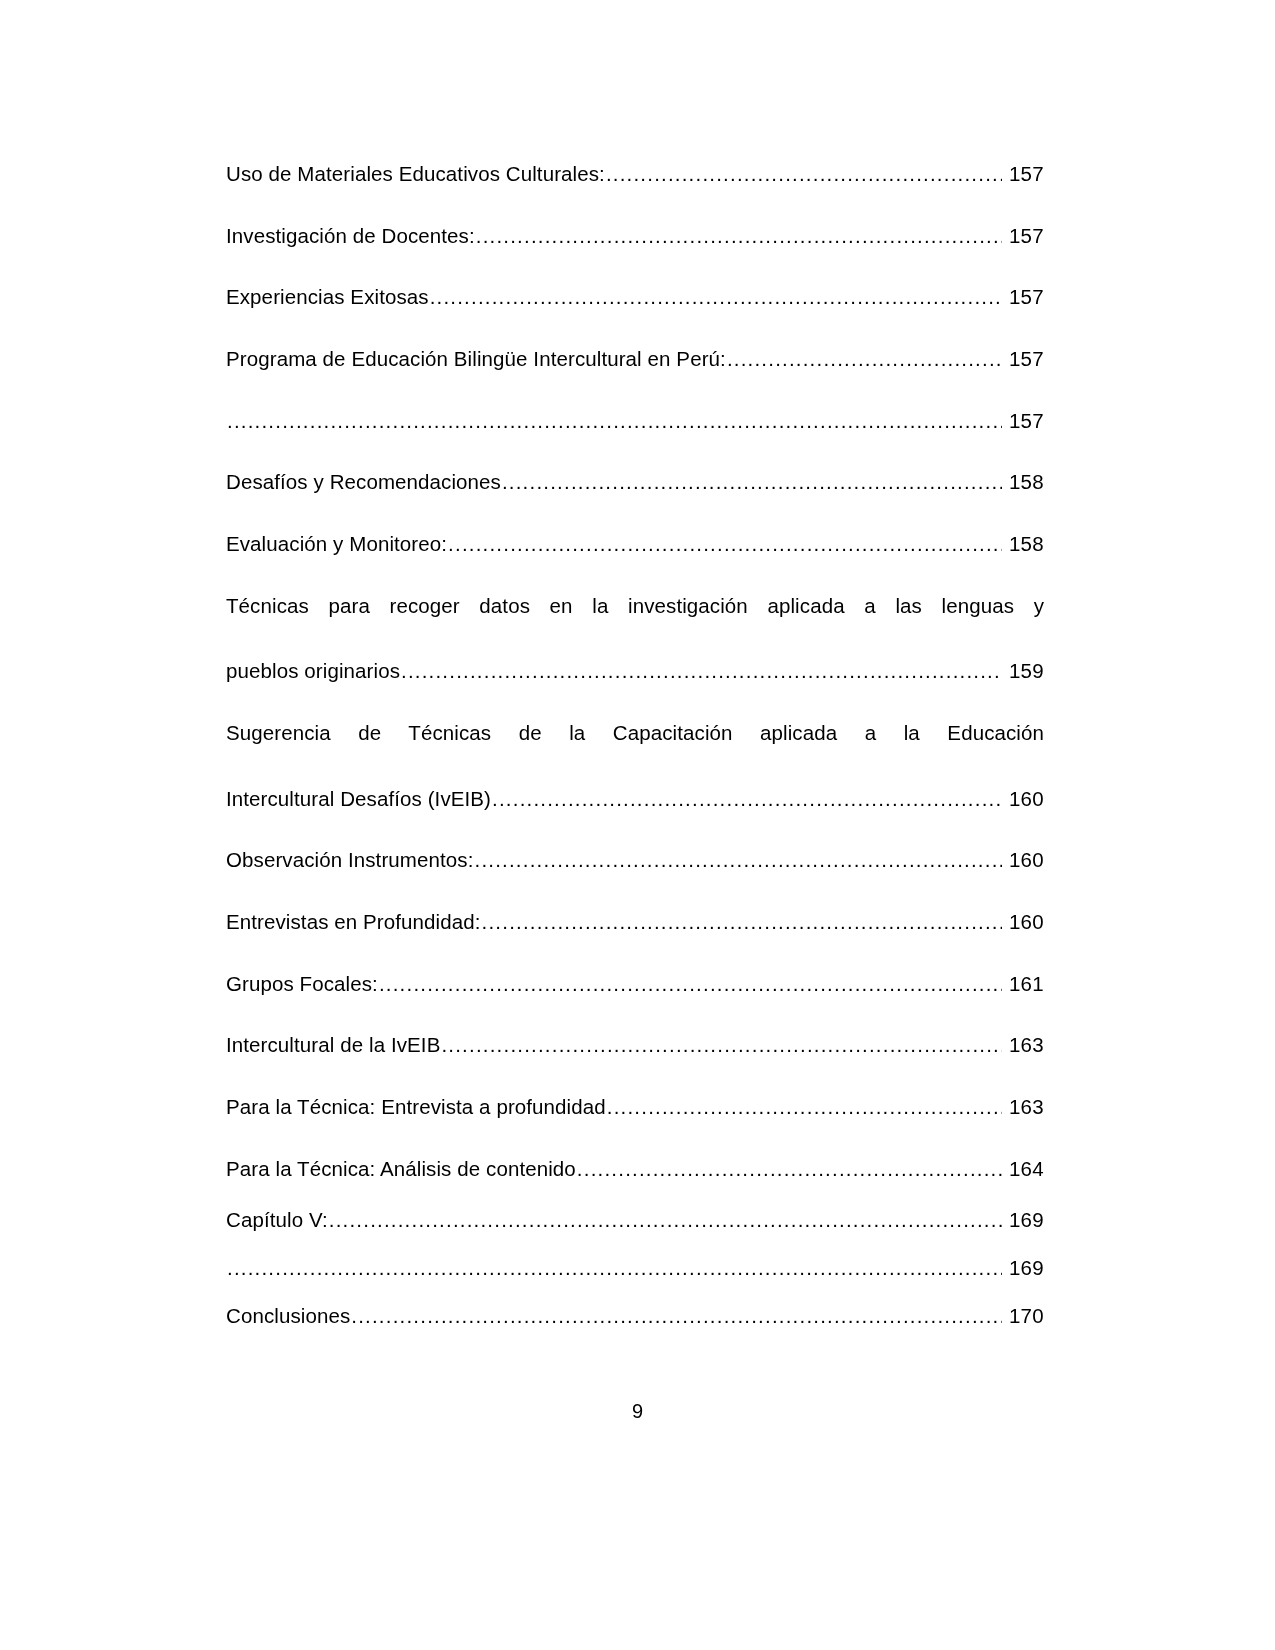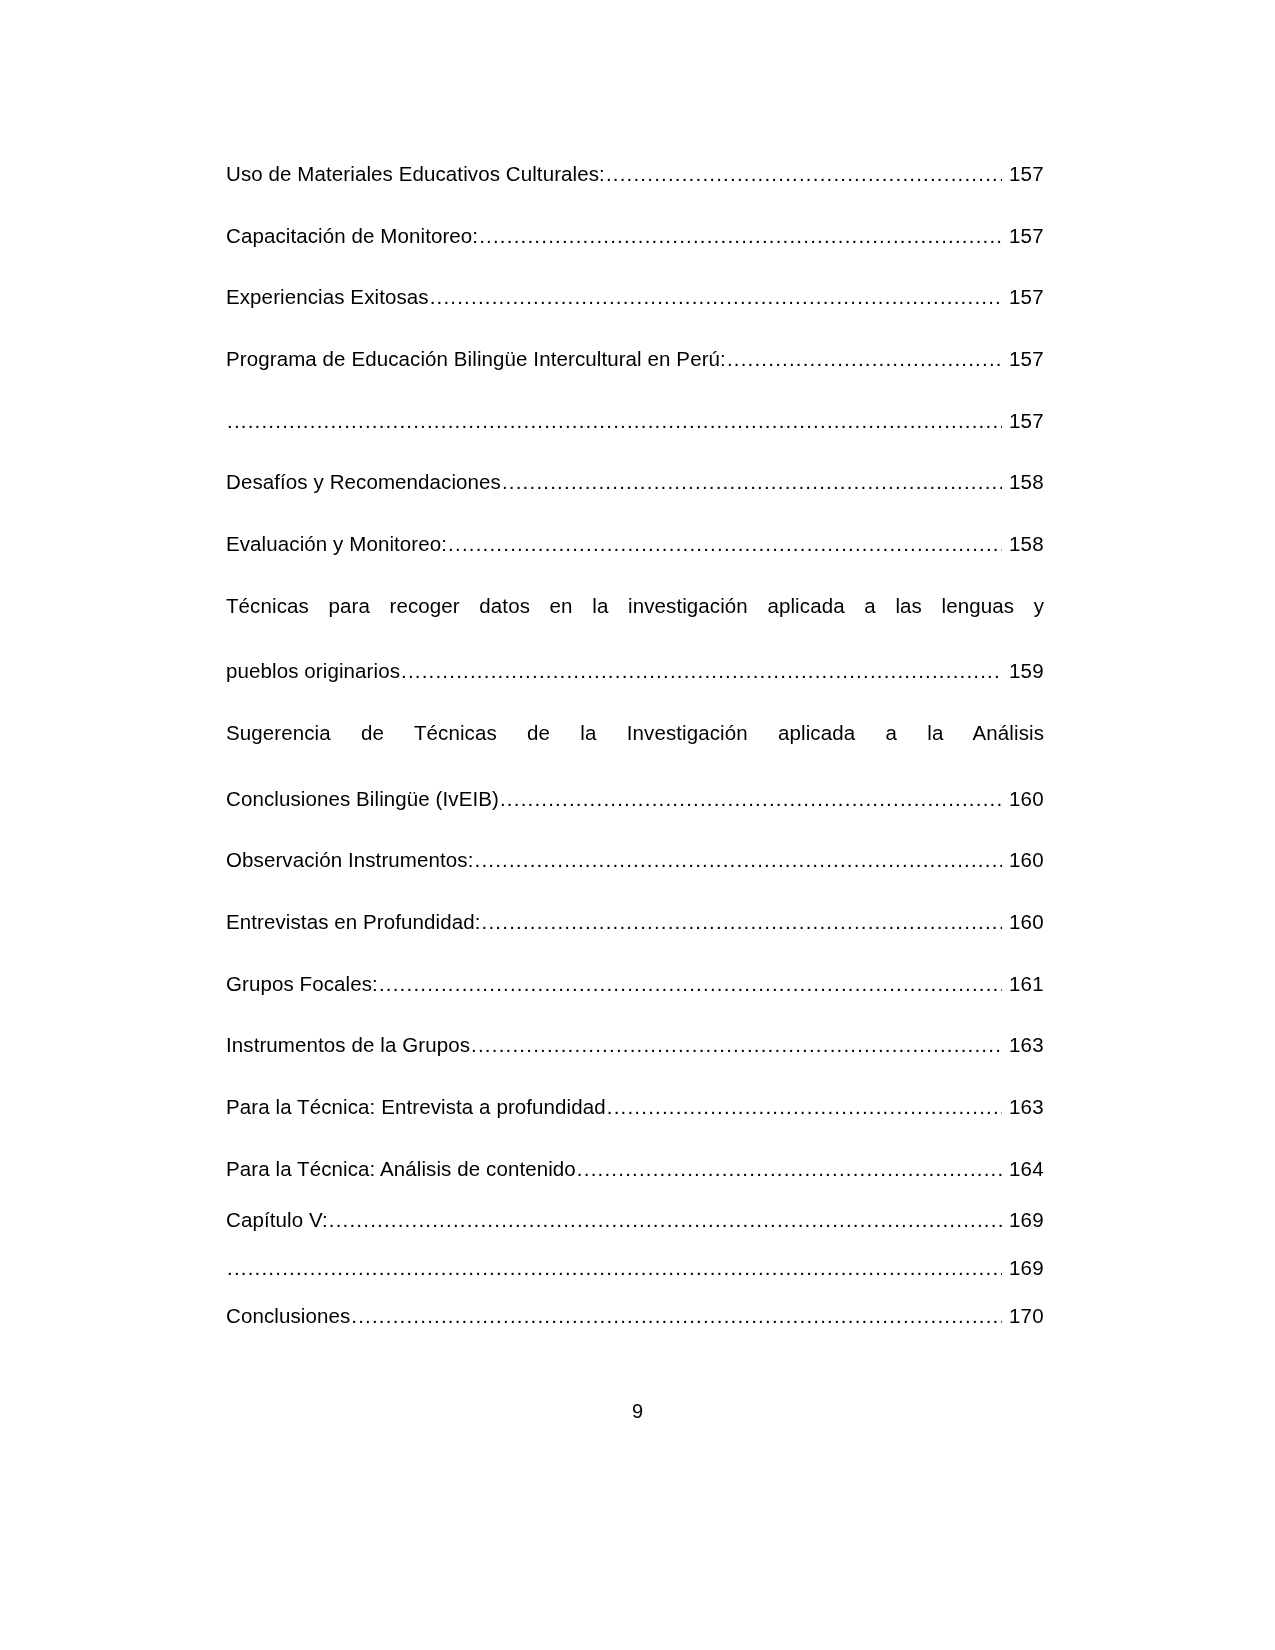--- a/index.html
+++ b/index.html
@@ -97,21 +97,21 @@
 
   <div class="toc">
 
     <div class="toc-entry">
       <span class="entry-title">Uso de Materiales Educativos Culturales:</span>
       <span class="leader">.................................................................................................................</span>
       <span class="page-num">157</span>
     </div>
 
     <div class="toc-entry">
-      <span class="entry-title">Capacitación de Monitoreo:</span>
+      <span class="entry-title">Investigación de Docentes:</span>
       <span class="leader">................................................................................................................. </span>
       <span class="page-num">157</span>
     </div>
 
     <div class="toc-entry">
       <span class="entry-title">Experiencias Exitosas</span>
       <span class="leader">.................................................................................................................</span>
       <span class="page-num">157</span>
     </div>
 
@@ -141,23 +141,23 @@
     <div class="toc-entry-multi">
       <span class="multi-first">Técnicas para recoger datos en la investigación aplicada a las lenguas y</span>
       <span class="multi-second">
         <span class="entry-title">pueblos originarios</span>
         <span class="leader">.................................................................................................................</span>
         <span class="page-num">159</span>
       </span>
     </div>
 
     <div class="toc-entry-multi">
-      <span class="multi-first">Sugerencia de Técnicas de la Investigación aplicada a la Análisis</span>
+      <span class="multi-first">Sugerencia de Técnicas de la Capacitación aplicada a la Educación</span>
       <span class="multi-second">
-        <span class="entry-title">Conclusiones Bilingüe (IvEIB)</span>
+        <span class="entry-title">Intercultural Desafíos (IvEIB)</span>
         <span class="leader"> .................................................................................................................</span>
         <span class="page-num">160</span>
       </span>
     </div>
 
     <div class="toc-entry">
       <span class="entry-title">Observación Instrumentos:</span>
       <span class="leader"> .................................................................................................................</span>
       <span class="page-num">160</span>
     </div>
@@ -168,21 +168,21 @@
       <span class="page-num">160</span>
     </div>
 
     <div class="toc-entry">
       <span class="entry-title">Grupos Focales:</span>
       <span class="leader"> .................................................................................................................</span>
       <span class="page-num">161</span>
     </div>
 
     <div class="toc-entry">
-      <span class="entry-title">Instrumentos de la Grupos</span>
+      <span class="entry-title">Intercultural de la IvEIB</span>
       <span class="leader">.................................................................................................................</span>
       <span class="page-num">163</span>
     </div>
 
     <div class="toc-entry">
       <span class="entry-title">Para la Técnica: Entrevista a profundidad</span>
       <span class="leader">.................................................................................................................</span>
       <span class="page-num">163</span>
     </div>
 

